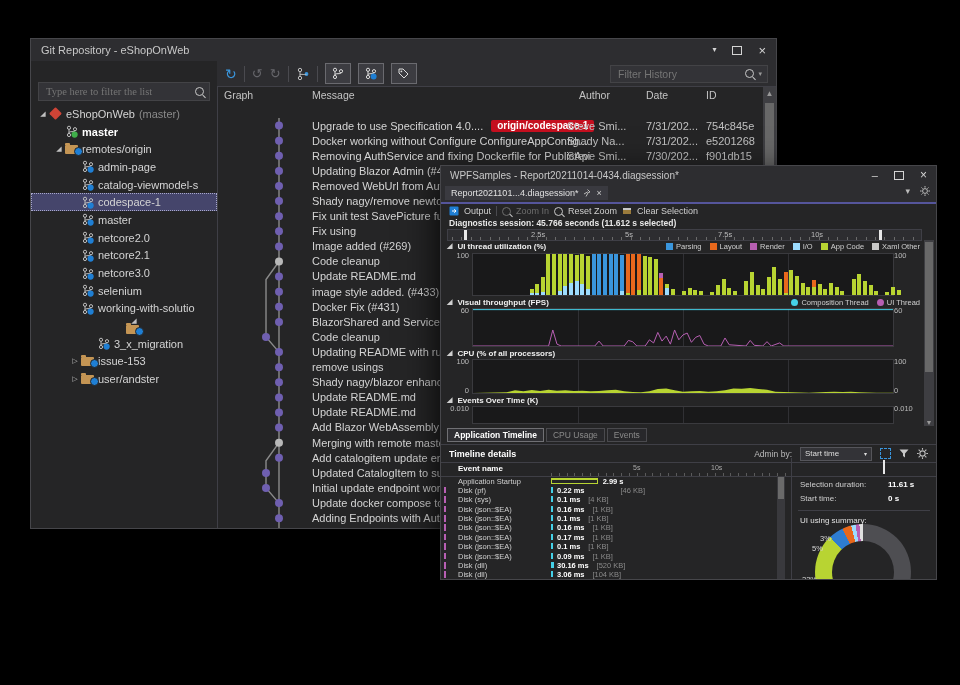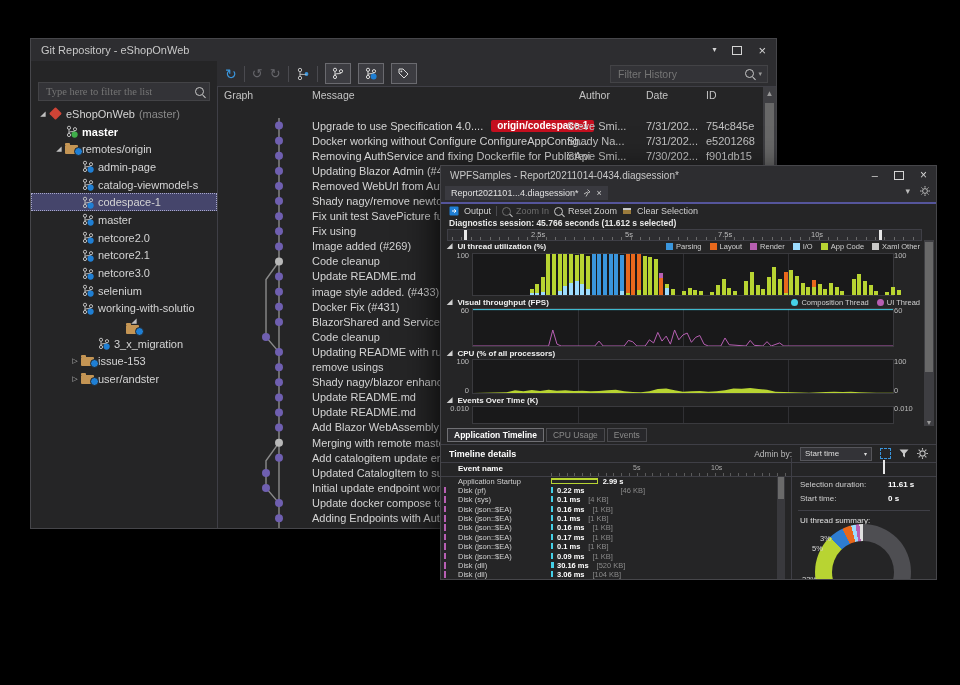--- a/index.html
+++ b/index.html
@@ -1048,21 +1048,21 @@
     <div class="miniscroll">
         <span class="thumb"></span>
       </div>
     <div class="sidepanel">
       <span class="sidetick"></span>
       <span class="skv" style="left:8px;top:22px">Selection duration:</span>
       <span class="skv" style="left:96px;top:22px"><b>11.61 s</b></span>
       <span class="skv" style="left:8px;top:36px">Start time:</span>
       <span class="skv" style="left:96px;top:36px"><b>0 s</b></span>
       <span class="sideline" style="top:52px"></span>
-      <span class="skv" style="left:8px;top:58px;color:#e0e0e0">UI thread summary:</span>
+      <span class="skv" style="left:8px;top:58px;color:#e0e0e0">UI using summary:</span>
       <div class="donut" style="left: 23px; top: 66px; background: conic-gradient(rgb(78, 78, 82) 0%, rgb(78, 78, 82) 66%, rgb(184, 212, 50) 66%, rgb(184, 212, 50) 88%, rgb(46, 125, 209) 88%, rgb(46, 125, 209) 93%, rgb(232, 104, 28) 93%, rgb(232, 104, 28) 96%, rgb(156, 220, 254) 96%, rgb(156, 220, 254) 97.5%, rgb(183, 95, 179) 97.5%, rgb(183, 95, 179) 98.8%, rgb(224, 224, 224) 98.8%, rgb(224, 224, 224) 100%);"></div>
       <div id="donutlabels">
           <span class="dlab" style="left: 28px; top: 76px;">3%</span>
           <span class="dlab" style="left: 20px; top: 86px;">5%</span>
           <span class="dlab" style="left: 10px; top: 117px;">22%</span>
         </div>
     </div>
   </div>
 </div>
 

